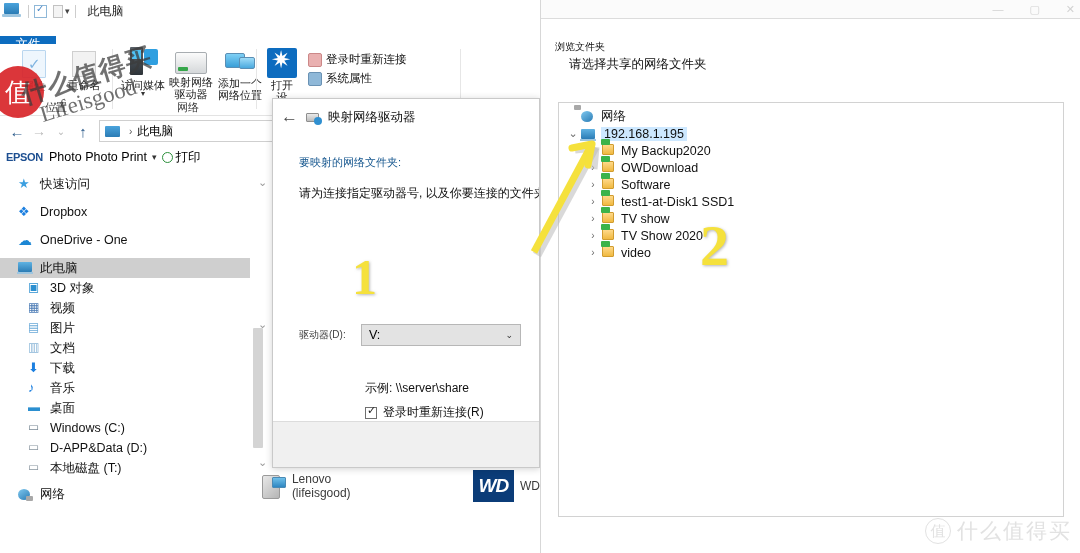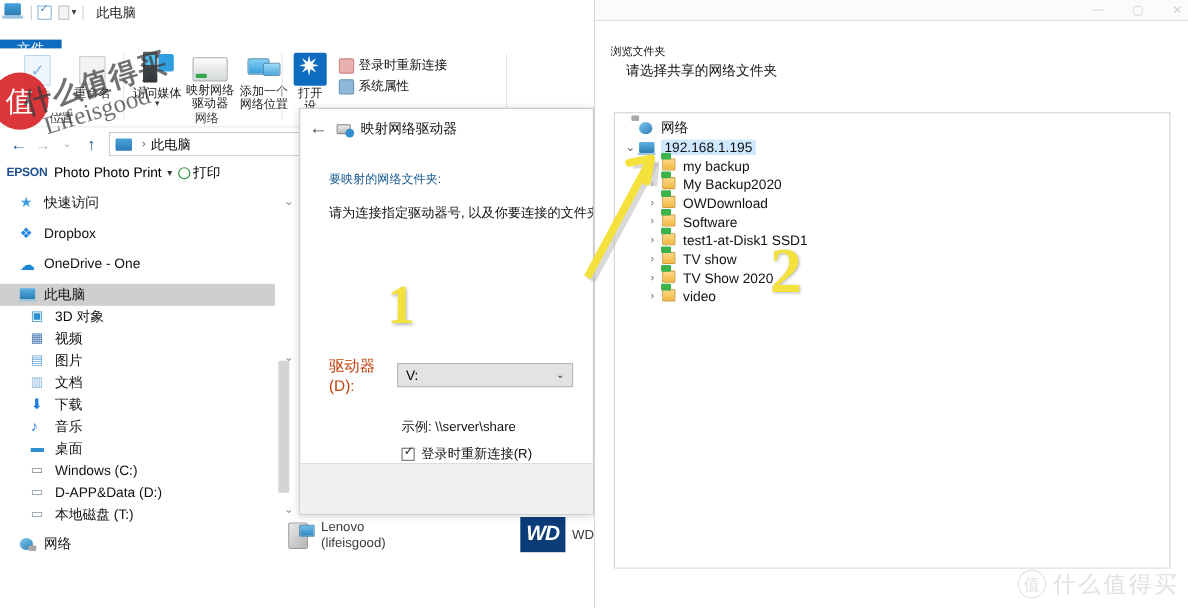--- a/index.html
+++ b/index.html
@@ -134,21 +134,21 @@
   }
   .md-head { position:absolute; left:0; top:0; width:100%; height:36px; display:flex; align-items:center; padding-left:8px;}
   .md-back { font-size:17px; color:#4a4a4a; margin-right:8px; }
   .md-netdrv-ic { width:16px;height:15px;margin-right:6px;position:relative;}
   .md-netdrv-ic .d{position:absolute;left:0;top:3px;width:13px;height:9px;background:linear-gradient(180deg,#eaeaea,#bcbcbc);border:1px solid #8e8e8e;border-radius:1px;}
   .md-netdrv-ic .g{position:absolute;right:0;bottom:0px;width:8px;height:8px;border-radius:50%;background:#2f8fd0;}
   .md-title { font-size:12.5px; color:#111; }
   .md-h1 { position:absolute; left:26px; top:56px; font-size:11px; color:#16578f; }
   .md-sub { position:absolute; left:26px; top:86px; font-size:12px; color:#111; white-space:nowrap;}
   .md-row { position:absolute; display:flex; align-items:center; }
-  .md-lbl { font-size:14px; color:#c2410c; }
+  .md-lbl { font-size:10px; color:#404040; }
   .md-combo {
     width:160px; height:22px; background:#e3e3e3; border:1px solid #b7b7b7;
     display:flex; align-items:center; padding-left:7px; font-size:12.5px; position:relative;
   }
   .md-combo .car{position:absolute; right:7px; font-size:9px; color:#333;}
   .md-input {
     width:172px; height:22px; background:#fff; border:1px solid #9e9e9e;
     display:flex; align-items:center; padding-left:6px; font-size:12.5px;
   }
   .md-example { position:absolute; left:92px; top:281px; font-size:12px; color:#111;}
@@ -489,25 +489,20 @@
         <span class="tr-exp open">⌄</span>
         <span class="tr-ic">
             <span class="pcmini2" style="display:block;margin-top:2px;"></span>
           </span>
         <span class="tr-label sel">192.168.1.195</span>
       </div>
 
       <div class="tr-row" style="padding-left:26px;">
         <span class="tr-exp">›</span>
         <span class="tr-ic"><span class="shfolder"><span class="f"></span><span class="h"></span></span></span>
-        <span class="tr-label">my backup</span>
-      </div>
-      <div class="tr-row" style="padding-left:26px;">
-        <span class="tr-exp">›</span>
-        <span class="tr-ic"><span class="shfolder"><span class="f"></span><span class="h"></span></span></span>
         <span class="tr-label">My Backup2020</span>
       </div>
       <div class="tr-row" style="padding-left:26px;">
         <span class="tr-exp">›</span>
         <span class="tr-ic"><span class="shfolder"><span class="f"></span><span class="h"></span></span></span>
         <span class="tr-label">OWDownload</span>
       </div>
       <div class="tr-row" style="padding-left:26px;">
         <span class="tr-exp">›</span>
         <span class="tr-ic"><span class="shfolder"><span class="f"></span><span class="h"></span></span></span>

